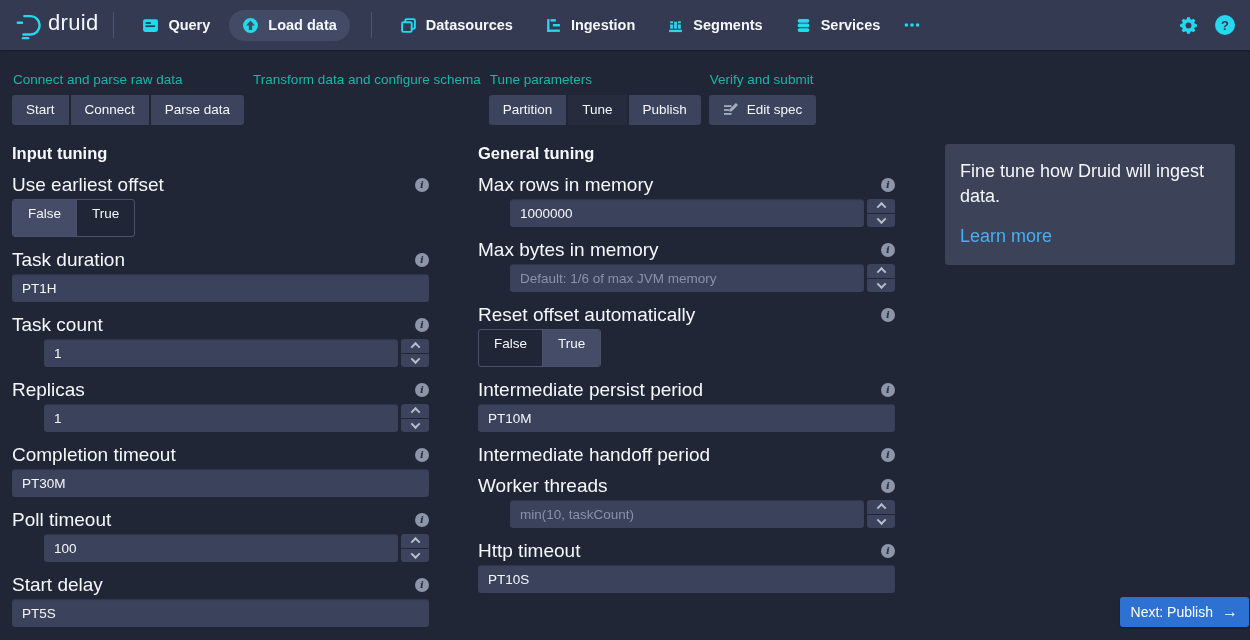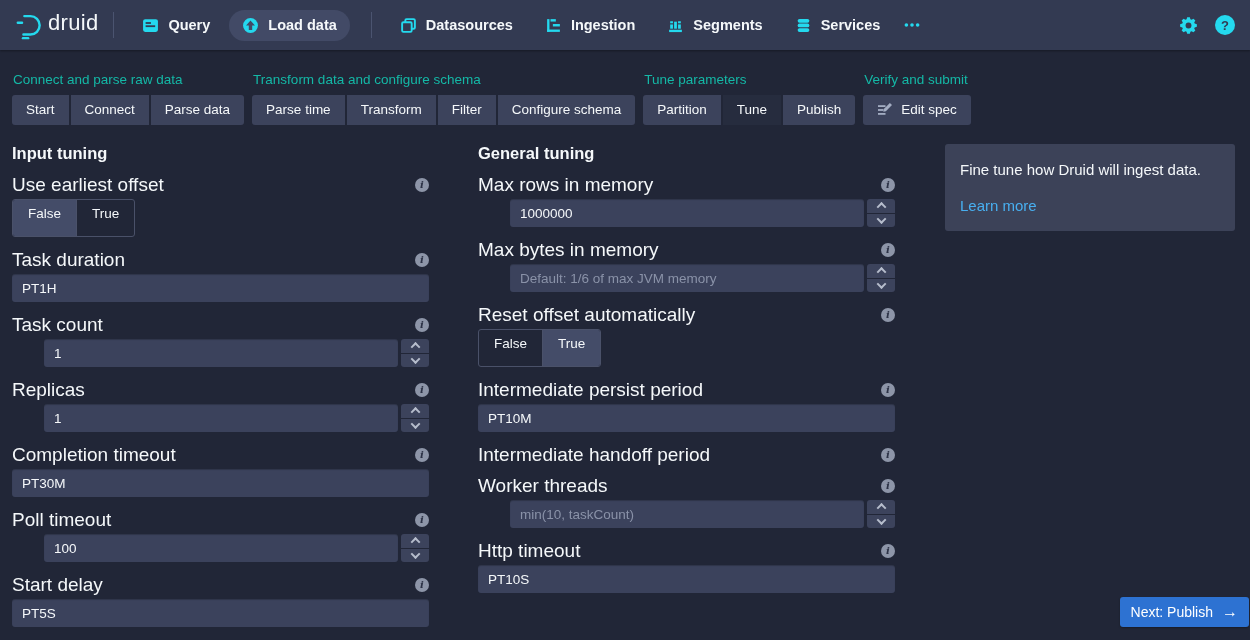--- a/index.html
+++ b/index.html
@@ -91,21 +91,21 @@
   .seg-btn{
     height:36px;line-height:28px;padding:0 15px;font-size:13.5px;cursor:pointer;
     background:transparent;color:#f5f8fa;
   }
   .seg-btn + .seg-btn{border-left:1px solid #4a5169;}
   .seg-btn.active{background:#444c68;}
 
   
   .callout{
     width:290px;flex:0 0 290px;margin-left:50px;background:#3c4258;border-radius:3px;
-    padding:15px;font-size:15px;line-height:1.4;
+    padding:15px;font-size:18px;line-height:1.4;
   }
   .callout-text{margin:0 0 15px;}
   .callout-link{color:var(--link);cursor:pointer;text-decoration:none;}
 
   
   .next-btn{
     position:absolute;right:1px;bottom:13px;height:30px;background:var(--primary);
     border:none;border-radius:3px;color:#fff;font-size:14px;font-family:inherit;
     display:flex;align-items:center;gap:9px;padding:0 11px;cursor:pointer;
     box-shadow:0 1px 2px rgba(0,0,0,.3);
@@ -226,34 +226,20 @@
           <div class="step-btn">
             <span>Connect</span>
           </div>
           <div class="step-btn">
             <span>Parse data</span>
           </div>
         </div>
       </div>
       <div class="step-group">
         <div class="step-group-title">Transform data and configure schema</div>
-        <div class="step-row">
-          <div class="step-btn">
-            <span>Parse time</span>
-          </div>
-          <div class="step-btn">
-            <span>Transform</span>
-          </div>
-          <div class="step-btn">
-            <span>Filter</span>
-          </div>
-          <div class="step-btn">
-            <span>Configure schema</span>
-          </div>
-        </div>
       </div>
       <div class="step-group">
         <div class="step-group-title">Tune parameters</div>
         <div class="step-row">
           <div class="step-btn">
             <span>Partition</span>
           </div>
           <div class="step-btn active">
             <span>Tune</span>
           </div>

